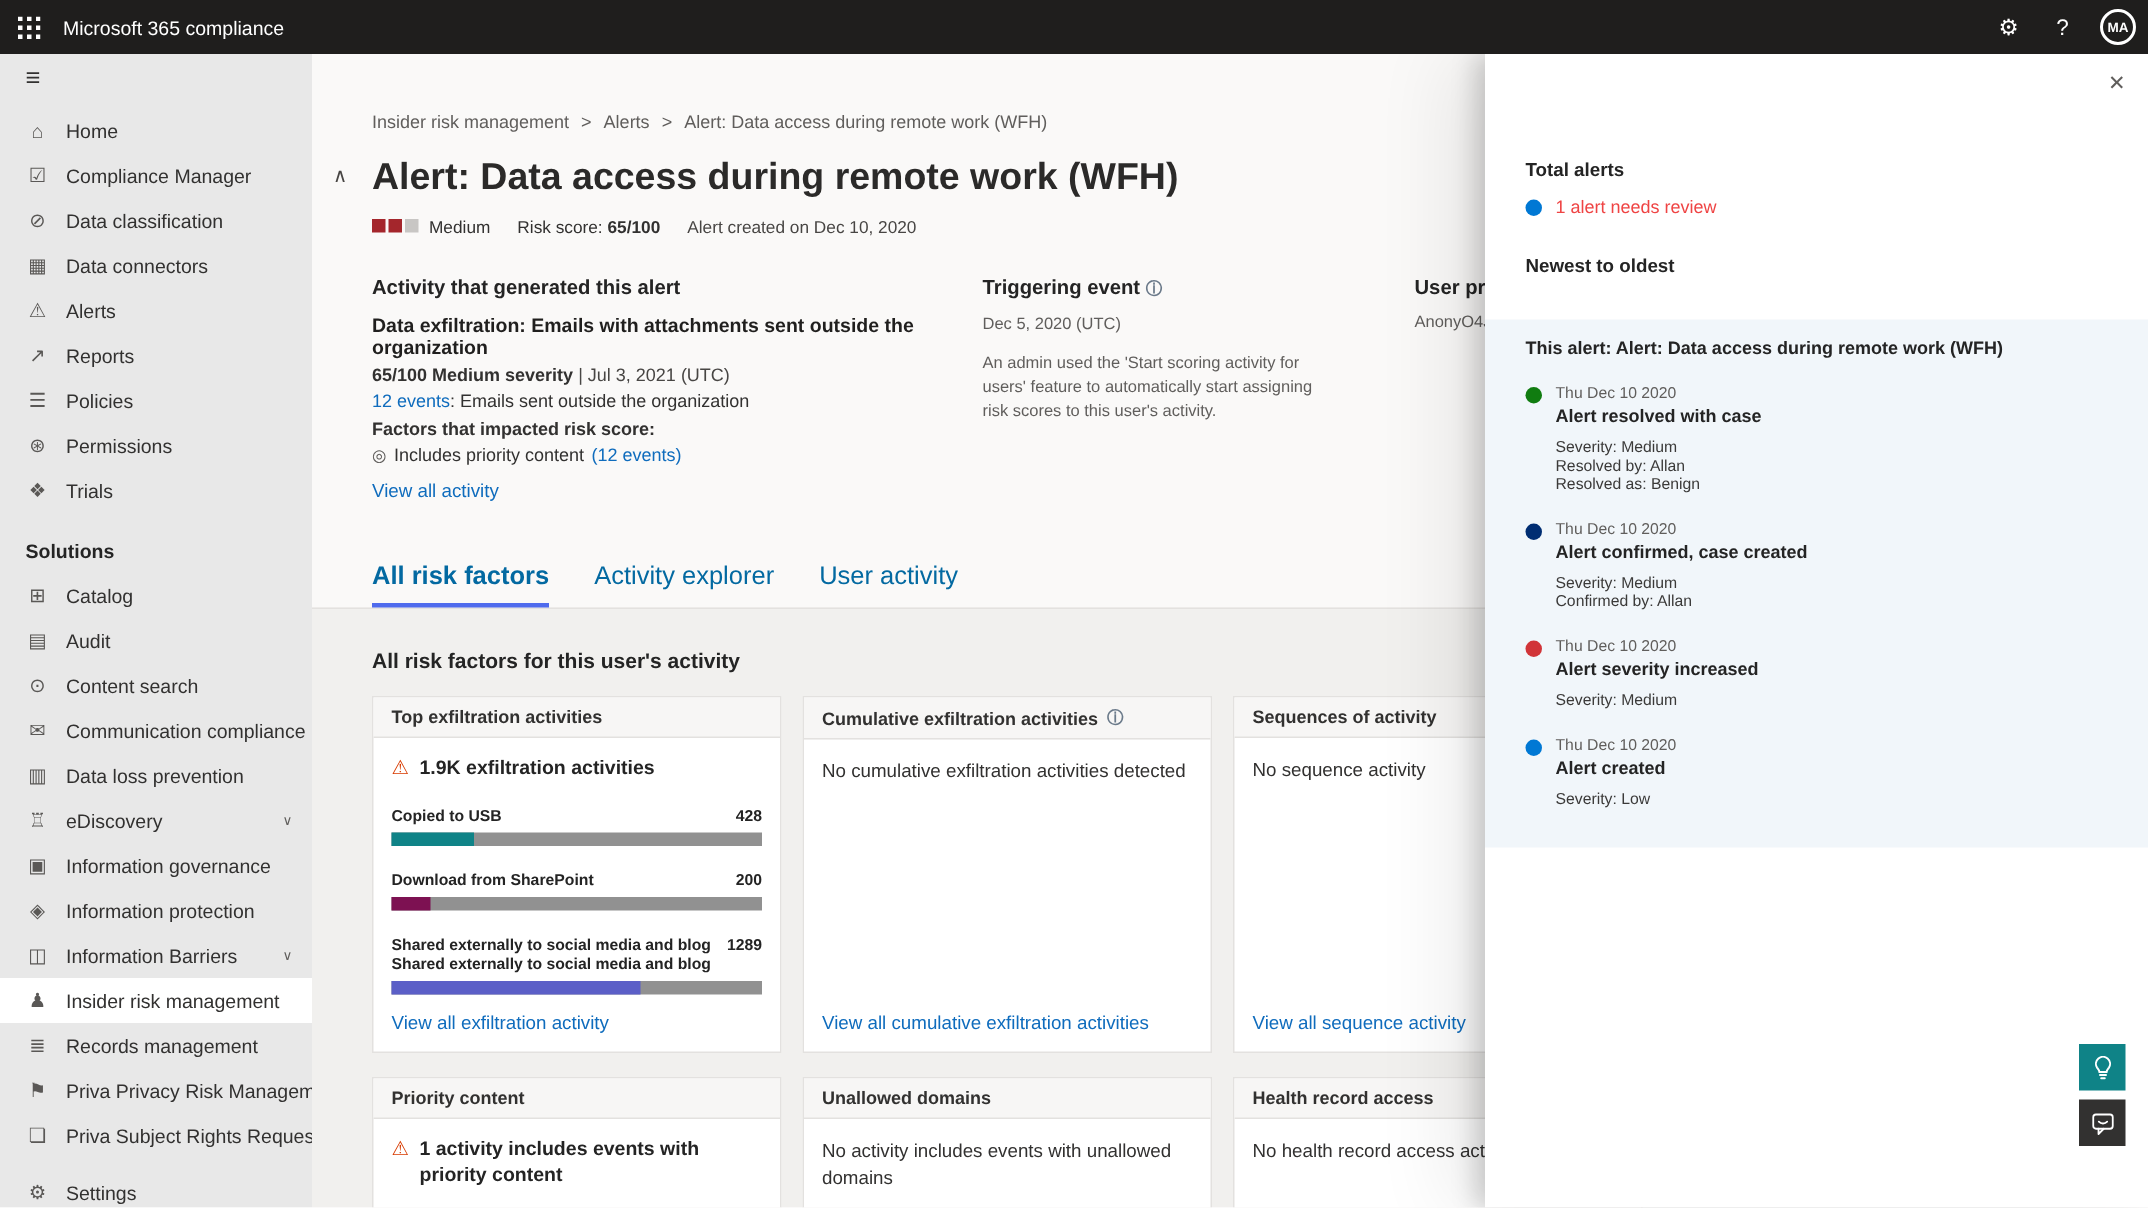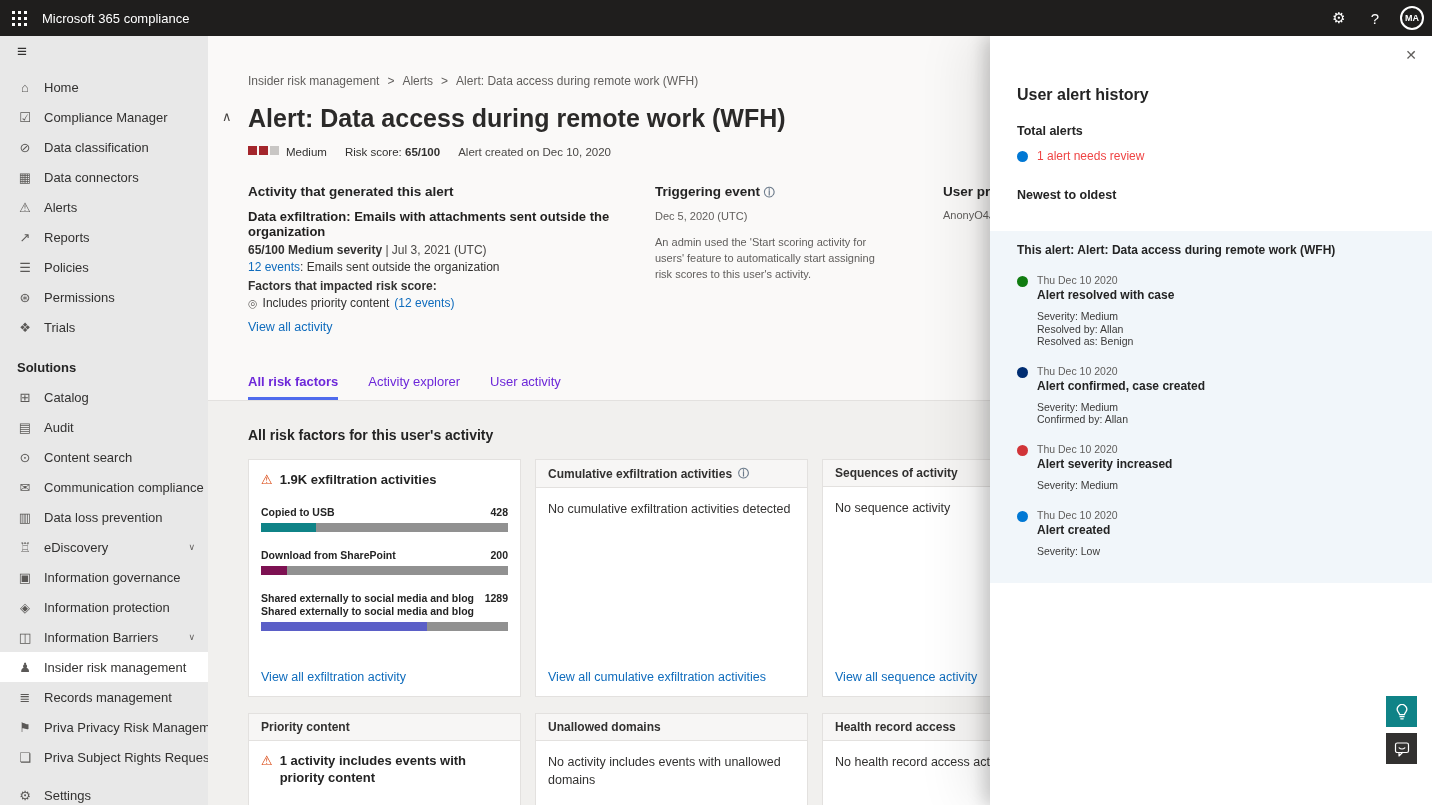--- a/index.html
+++ b/index.html
@@ -59,21 +59,21 @@
   .act-line{font-size:12px;margin-top:3px;color:#323130}
   .act-factors{font-size:12px;font-weight:bold;margin-top:5px}
   .act-factor{font-size:12px;margin-top:3px;display:flex;align-items:center;gap:5px}
   .ficon{color:#605e5c;font-size:11px}
   .view-link{display:inline-block;font-size:12.5px;margin-top:10px}
   .small{font-size:11px;color:#605e5c;margin-top:9px;line-height:1.45}
   .para{max-width:235px;margin-top:10px}
   .info-i{color:#6b7a8a;font-size:11px;cursor:pointer}
 
   .tabs{display:flex;gap:30px;margin-top:40px}
-  .tab{font-size:13px;padding-bottom:8px;color:#6d28d9;cursor:pointer;border-bottom:3px solid transparent}
+  .tab{font-size:17px;padding-bottom:8px;color:#0369a1;cursor:pointer;border-bottom:3px solid transparent}
   .tab.selected{font-weight:bold;border-bottom-color:#4f6bed}
 
   .risk-zone{background:#f1f0ee;border-top:1px solid #e3e1df;padding:26px 0 0 40px;height:432px}
   .risk-zone h2{font-size:14px;font-weight:bold;color:#242424;margin-bottom:16px}
   .cards-row{display:flex;gap:14px;margin-bottom:16px}
   .card{width:273px;height:238px;background:#fff;border:1px solid #e3e1df;display:flex;flex-direction:column;flex:none}
   .card-h{background:#f7f6f5;border-bottom:1px solid #e3e1df;padding:6px 12px;font-size:12px;
     font-weight:600;color:#323130;display:flex;align-items:center;gap:6px;flex:none}
   .card-body{padding:12px;display:flex;flex-direction:column;flex:1;overflow:hidden}
   .alert-line{display:flex;gap:7px;align-items:flex-start;font-size:13px;font-weight:bold;color:#242424;line-height:1.3}
@@ -318,20 +318,23 @@
       <div class="tab">User activity</div>
     </div>
   </div>
 
   <div class="risk-zone">
     <h2>All risk factors for this user's activity</h2>
 
     <div class="cards-row">
 
       <section class="card">
+        <header class="card-h">
+          <span>Top exfiltration activities</span>
+        </header>
         <div class="card-body">
           <div class="alert-line">
             <span class="warn">⚠</span>
             <span>1.9K exfiltration activities</span>
           </div>
           <div class="bar-group">
             <div class="bar-label">
               <span class="lbl">Copied to USB</span>
               <span class="val">428</span>
             </div>
@@ -414,21 +417,20 @@
           <div class="empty-text">No health record access activi</div>
         </div>
       </section>
     </div>
   </div>
 </main>
 
 <aside class="panel">
   <span class="panel-close">✕</span>
   <div class="panel-content">
-    <h2>User alert history</h2>
     <div class="panel-label">Total alerts</div>
     <div class="status-row">
       <span class="dot" style="background: rgb(0, 120, 212);"></span>
       <span>1 alert needs review</span>
     </div>
     <div class="panel-label order-label">Newest to oldest</div>
 
     <div class="hl-box">
       <div class="this-alert">This alert: Alert: Data access during remote work (WFH)</div>
 

